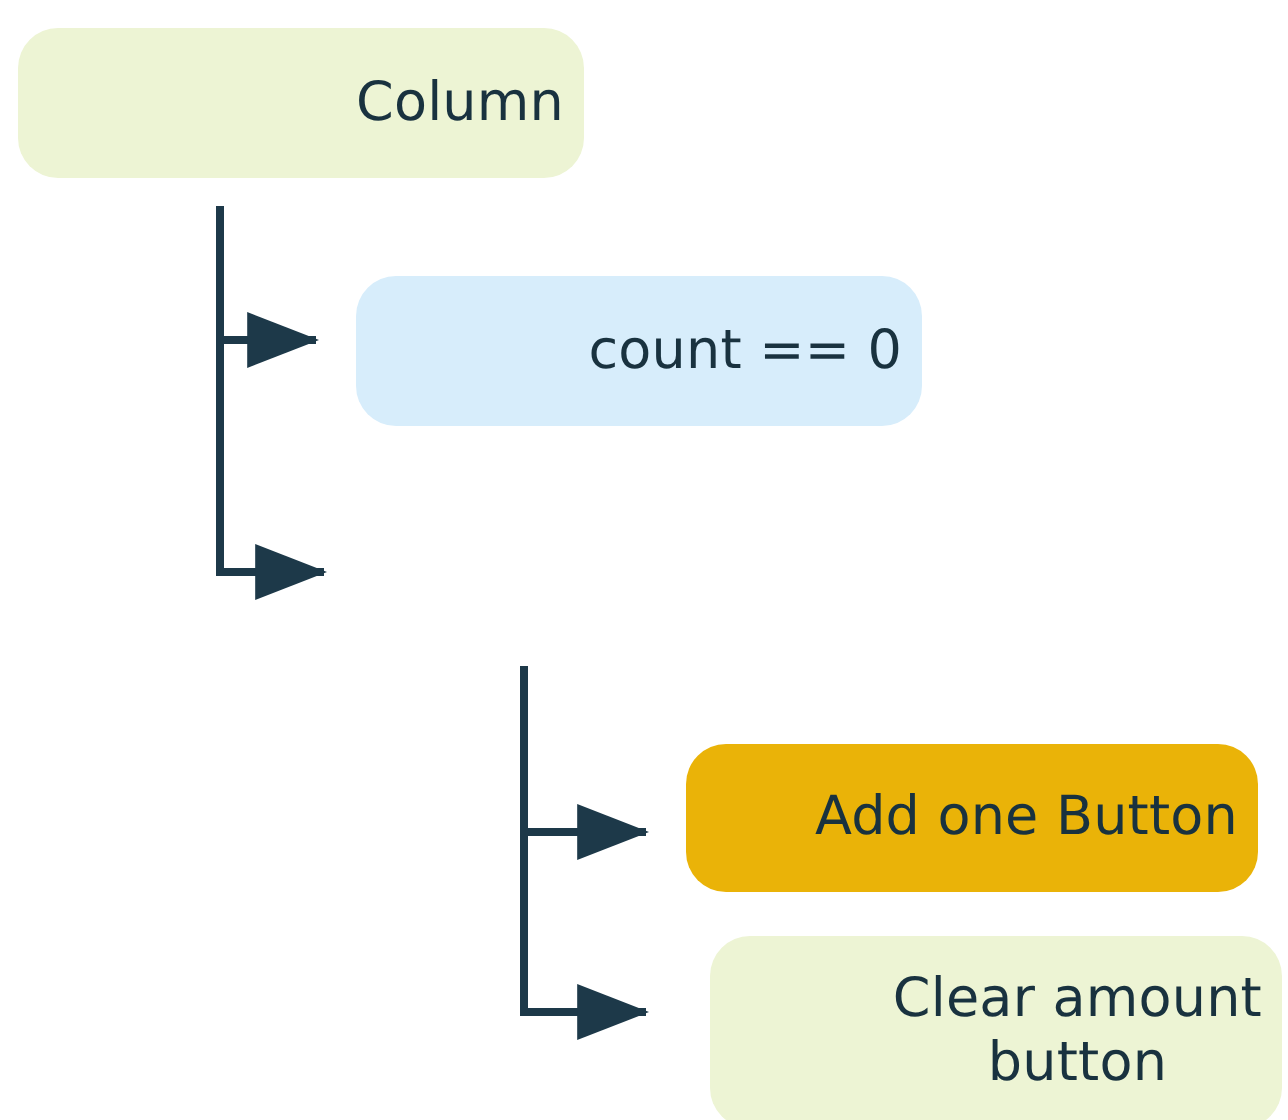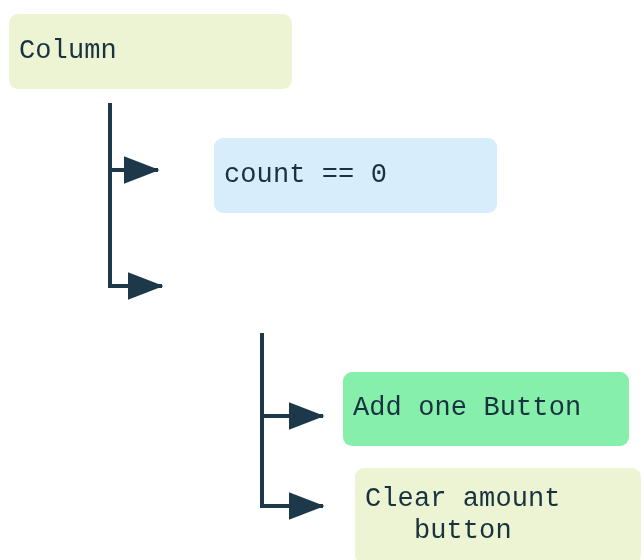--- a/index.html
+++ b/index.html
@@ -22,55 +22,53 @@
     position: absolute;
     left: 0;
     top: 0;
     width: 644px;
     height: 560px;
     pointer-events: none;
   }
   .node {
     position: absolute;
     box-sizing: border-box;
-    border-radius: 9px;
+    border-radius: 20px;
     display: flex;
     align-items: center;
-    justify-content: flex-start;
+    justify-content: flex-end;
     text-align: center;
-    font-family: Liberation Mono, monospace;
   }
   .node-label {
     display: block;
     color: #19323f;
     font-size: 27px;
     line-height: 1.18;
     font-weight: 400;
     letter-spacing: 0.1px;
     white-space: pre-line;
     padding: 0 10px;
   }
 
   
   #node-column {
     left: 9px;  top: 14px;  width: 283px; height: 75px;
     background: #edf4d4;
   }
   #node-count {
     left: 178px; top: 138px; width: 283px; height: 75px;
     background: #d7edfb;
-    margin-left: 36px;
   }
   #node-row {
     left: 182px; top: 255px; width: 285px; height: 74px;
     background: #edf4d4;
   }
   #node-add-one {
     left: 343px; top: 372px; width: 286px; height: 74px;
-    background: #86efac;
+    background: #eab308;
   }
   #node-clear {
     left: 343px; top: 468px; width: 286px; height: 96px;
     background: #edf4d4;
     margin-left: 12px;
   }
 </style>
 </head>
 <body>
 

